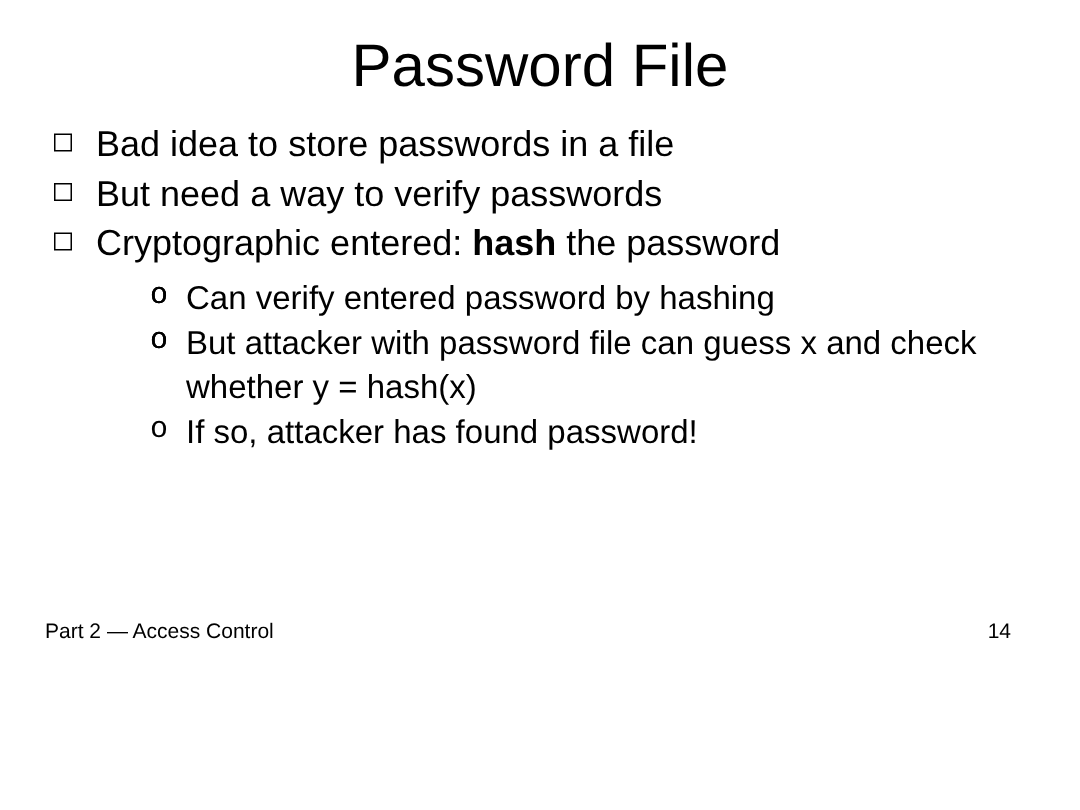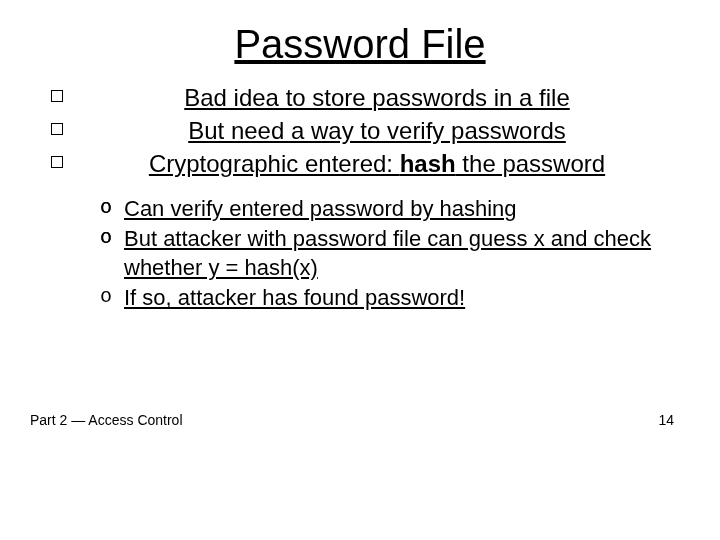--- a/index.html
+++ b/index.html
@@ -10,34 +10,32 @@
     background: #ffffff;
     font-family: "Comic Sans MS", "Comic Sans", cursive, sans-serif;
     color: #000;
   }
   .slide {
     position: relative;
     width: 720px;
     height: 456px;
     box-sizing: border-box;
     padding: 18px 30px 0 30px;
-    text-decoration: underline;
   }
   .title {
     font-family: Arial, Helvetica, sans-serif;
     font-size: 40px;
     text-align: center;
     margin: 4px 0 14px 0;
     font-weight: normal;
   }
   .main-list {
     list-style: none;
-    margin: 15px;
+    margin: 0;
     padding: 0;
-    text-align: center;
   }
   .main-list li {
     position: relative;
     padding-left: 34px;
     font-size: 24px;
     line-height: 1.3;
     margin-bottom: 2px;
   }
   .main-list li .bullet-sq {
     position: absolute;

